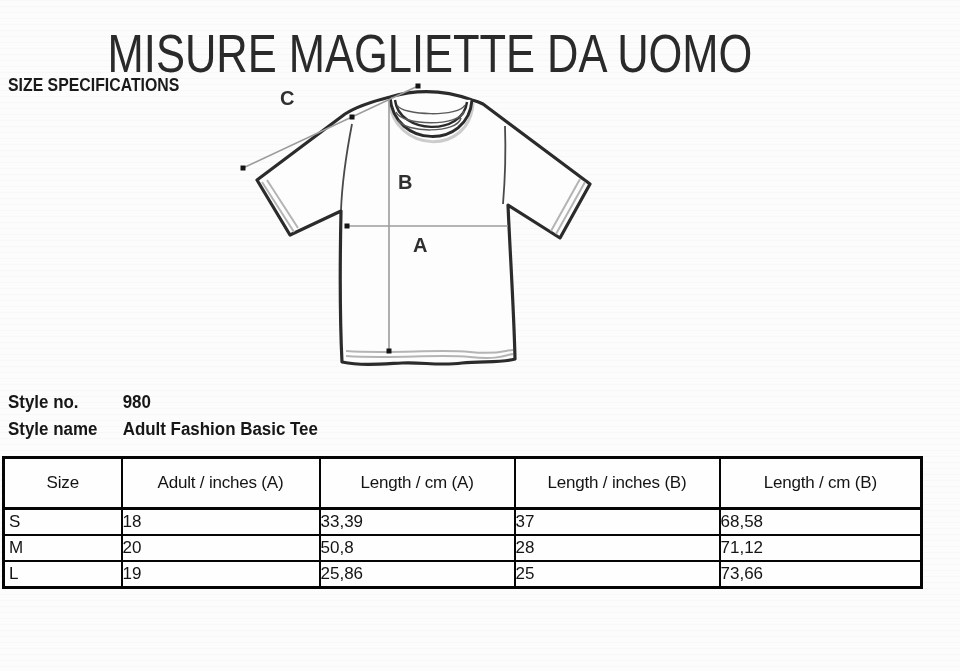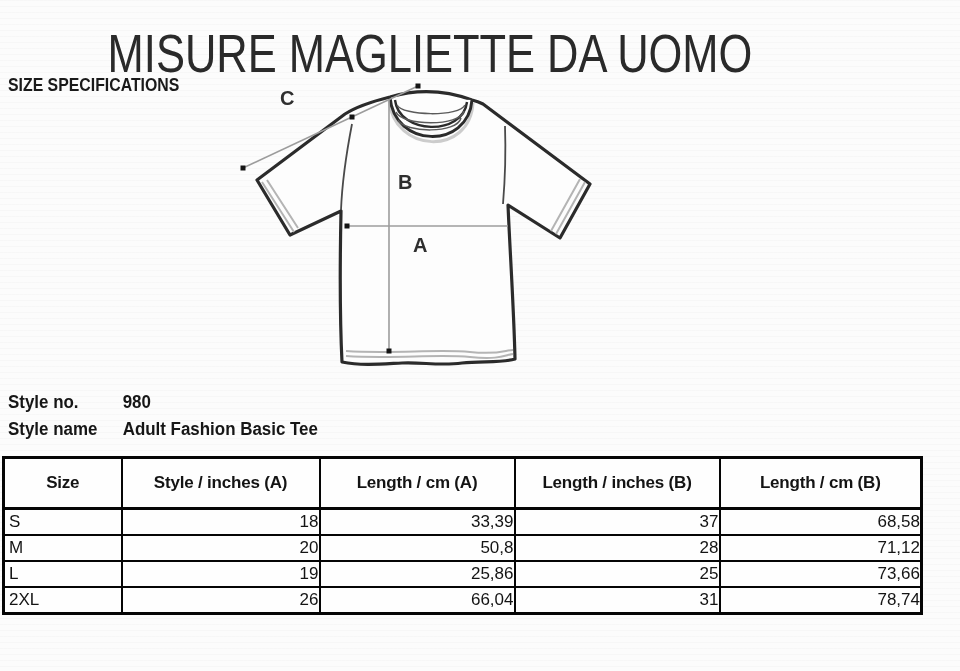--- a/index.html
+++ b/index.html
@@ -27,24 +27,24 @@
   .style-row{display:flex;height:27px;align-items:flex-start;}
   .style-lbl{width:122px;}
   .size-table{
     position:absolute;left:2px;top:456px;width:918px;
     border-collapse:collapse;table-layout:fixed;background:#fefefe;
     font-size:17px;color:#141414;
   }
   .size-table, .size-table th, .size-table td{border:2px solid #050505;}
   .size-table{border-width:3px;}
   .size-table th{
-    height:46px;font-weight:700;text-align:center;vertical-align:middle;
+    height:46px;font-weight:400;text-align:center;vertical-align:middle;
     border-bottom-width:3px;letter-spacing:-0.2px;
   }
-  .size-table td{height:24px;text-align:right;vertical-align:middle;padding:0;}
+  .size-table td{height:24px;text-align:left;vertical-align:middle;padding:0;}
   .size-table th.c0{text-align:center;}
   .size-table td.c0{text-align:left;padding-left:4px;}
 </style>
 </head>
 <body>
 
 <div class="page">
 
   <h1 class="title">MISURE MAGLIETTE DA UOMO</h1>
 
@@ -114,21 +114,21 @@
     <colgroup>
       <col style="width:118px">
         <col style="width:198px">
         <col style="width:195px">
         <col style="width:205px">
         <col style="width:202px">
     </colgroup>
     <thead>
       <tr>
         <th class="c0">Size</th>
-        <th>Style / inches (A)</th>
+        <th>Adult / inches (A)</th>
         <th>Length / cm (A)</th>
         <th>Length / inches (B)</th>
         <th>Length / cm (B)</th>
       </tr>
     </thead>
     <tbody>
       <tr>
         <td class="c0">S</td>
         <td>18</td>
         <td>33,39</td>
@@ -142,23 +142,16 @@
         <td>28</td>
         <td>71,12</td>
       </tr>
       <tr>
         <td class="c0">L</td>
         <td>19</td>
         <td>25,86</td>
         <td>25</td>
         <td>73,66</td>
       </tr>
-      <tr>
-        <td class="c0">2XL</td>
-        <td>26</td>
-        <td>66,04</td>
-        <td>31</td>
-        <td>78,74</td>
-      </tr>
     </tbody>
   </table>
 
 </div>
 
 </body></html>

